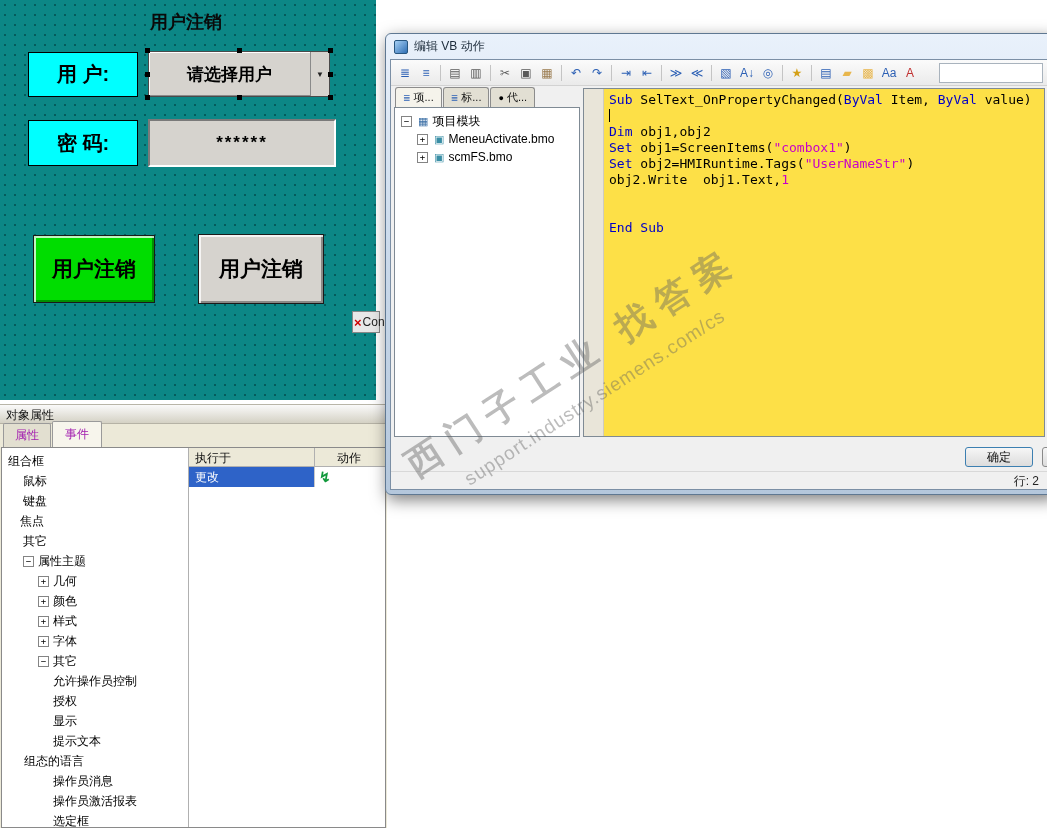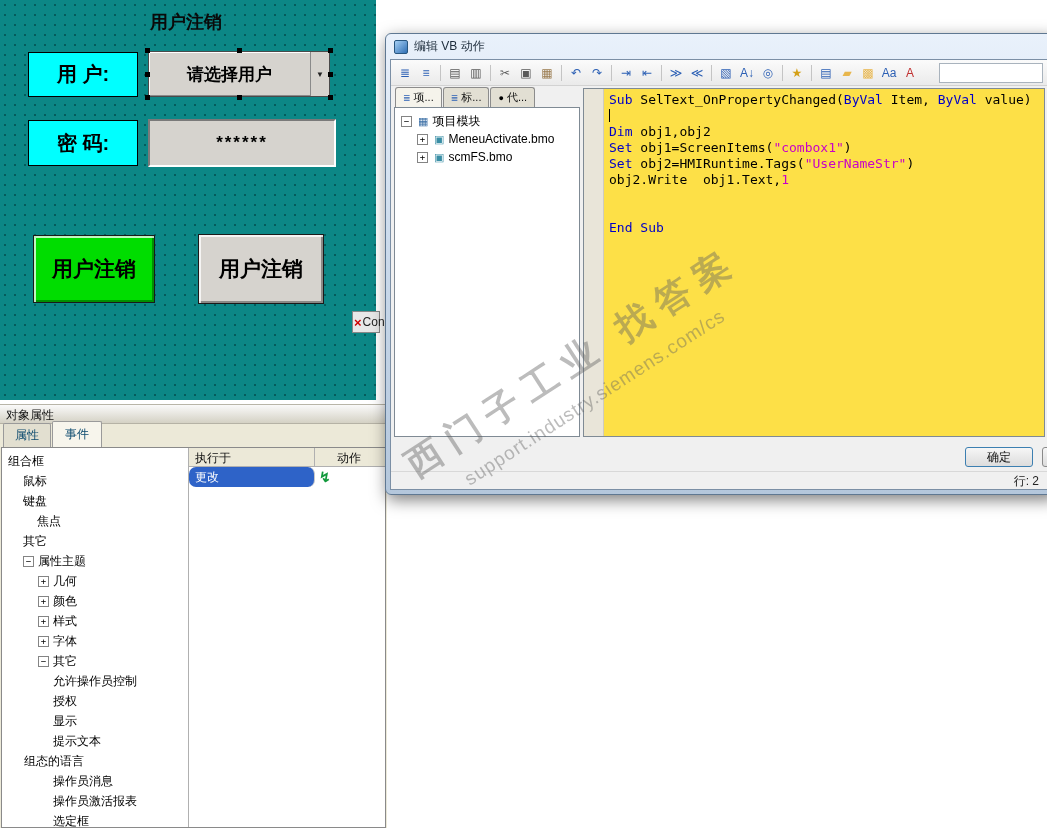--- a/index.html
+++ b/index.html
@@ -44,36 +44,36 @@
   .con-icon .x { color:#d00000; font-weight:bold; font-size:13px; line-height:1; }
   .con-icon .t { font-size:12px; color:#222; }
 
   
   .props { position:absolute; left:0; top:404px; width:387px; height:424px;
            background:#ece9d8; border-top:1px solid #b8b5a8; z-index:2; }
   .props-header { height:19px; background:linear-gradient(#fafafa,#d4d1c4);
                   border-bottom:1px solid #b5b2a5; font-size:12px; padding:2px 6px; color:#111; }
   .props-tabs { display:flex; align-items:flex-end; height:23px; padding-left:3px; gap:1px; }
   .ptab { font-size:12px; padding:3px 11px; background:#e2dfd0; border:1px solid #9a9a9a;
-          border-bottom:none; border-radius:2px 2px 0 0; color:#0c4a6e; }
+          border-bottom:none; border-radius:2px 2px 0 0; color:#a21caf; }
   .ptab.active { background:#f7f5ec; position:relative; z-index:3; padding:4px 12px; }
   .props-body { position:absolute; left:1px; right:1px; top:42px; bottom:0;
                 background:#fff; border:1px solid #8a8a8a; display:flex; }
   .props-tree { width:187px; border-right:1px solid #b0b0b0; padding-top:3px;
                 font-size:12px; overflow:hidden; }
   .pt-row { height:20px; display:flex; align-items:center; white-space:nowrap; color:#000; }
   .tree-toggle { width:11px; height:11px; border:1px solid #848484; background:#fff;
                  font-size:9px; line-height:9px; text-align:center; margin-right:4px; flex:none;
                  font-family:"DejaVu Sans Mono", monospace; }
   .event-table { flex:1; font-size:12px; }
   .et-header { display:flex; height:19px; background:#ece9d8; border-bottom:1px solid #b0b0b0; color:#111; }
   .et-c1 { width:126px; padding:2px 6px; border-right:1px solid #b0b0b0; }
   .et-c2 { flex:1; padding:2px 6px 2px 22px; }
   .et-row { display:flex; height:20px; }
-  .et-row .c1 { width:126px; background:#2e63c8; color:#fff; padding:2px 6px; border-right:1px solid #c8c8c8;border-radius:7px; }
+  .et-row .c1 { width:126px; background:#2e63c8; color:#fff; padding:2px 6px; border-right:1px solid #c8c8c8; }
   .et-row .c2 { flex:1; display:flex; align-items:center; padding-left:4px; }
   .vbicon { color:#12993c; font-weight:bold; font-size:14px; }
 
   
   .dialog { position:absolute; left:385px; top:33px; width:670px; height:462px;
             border-radius:6px; border:1px solid #5f7892;
             background:linear-gradient(180deg,#e9f1fb 0%,#ccdbec 45%,#b4c7dc 100%);
             box-shadow:2px 5px 16px rgba(0,0,0,.5); z-index:10; }
   .titlebar { height:25px; display:flex; align-items:center; gap:6px; padding:0 8px;
               font-size:12px; color:#1c2b3a; }
@@ -179,21 +179,21 @@
       <div class="props-tree">
           <div class="pt-row" style="padding-left: 6px;">
             <span class="pt-label">组合框</span>
           </div>
           <div class="pt-row" style="padding-left: 21px;">
             <span class="pt-label">鼠标</span>
           </div>
           <div class="pt-row" style="padding-left: 21px; align-items: center;">
             <span class="pt-label">键盘</span>
           </div>
-          <div class="pt-row" style="padding-left: 35px;">
+          <div class="pt-row" style="padding-left: 18px;">
             <span class="pt-label">焦点</span>
           </div>
           <div class="pt-row" style="padding-left: 21px;">
             <span class="pt-label">其它</span>
           </div>
           <div class="pt-row" style="padding-left: 21px;">
             <span class="tree-toggle">−</span>
             <span class="pt-label">属性主题</span>
           </div>
           <div class="pt-row" style="padding-left: 36px;">

